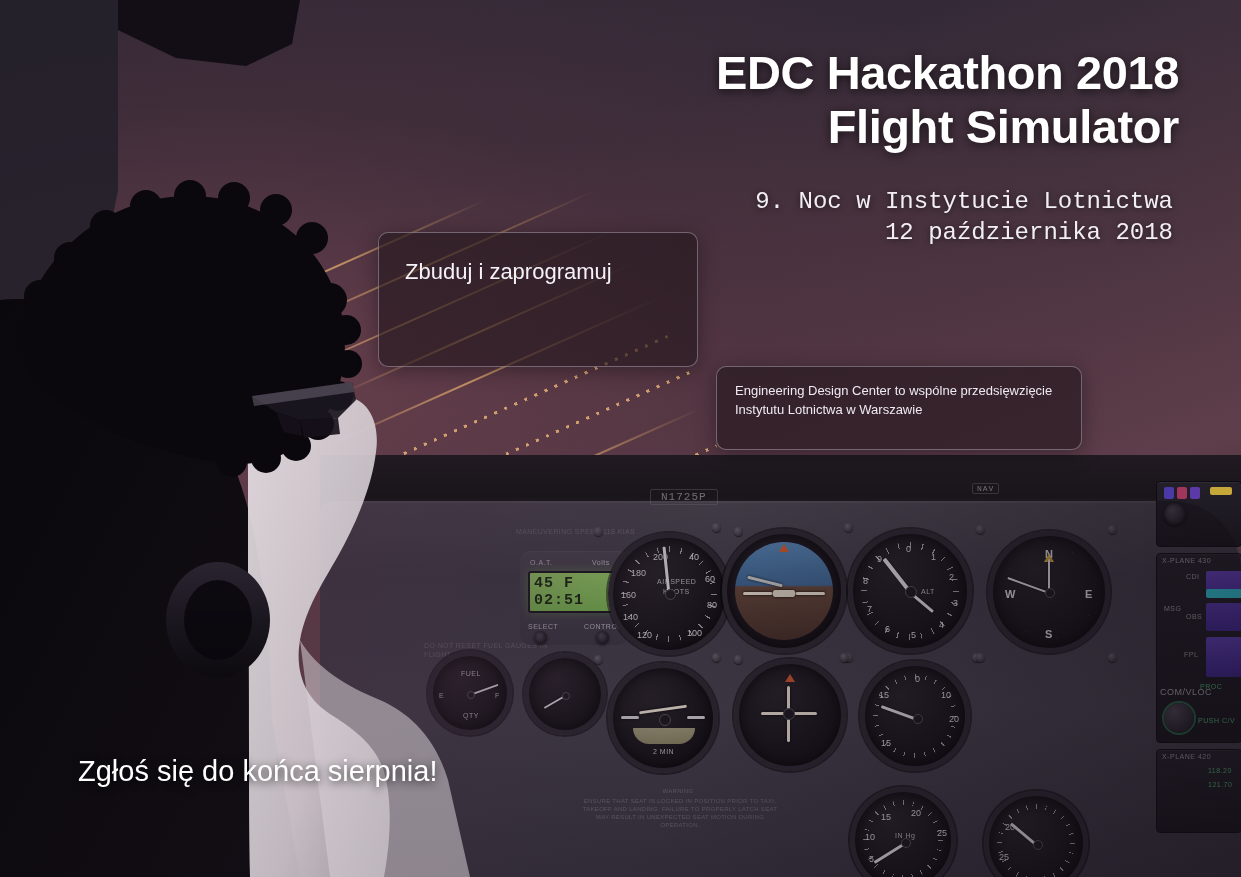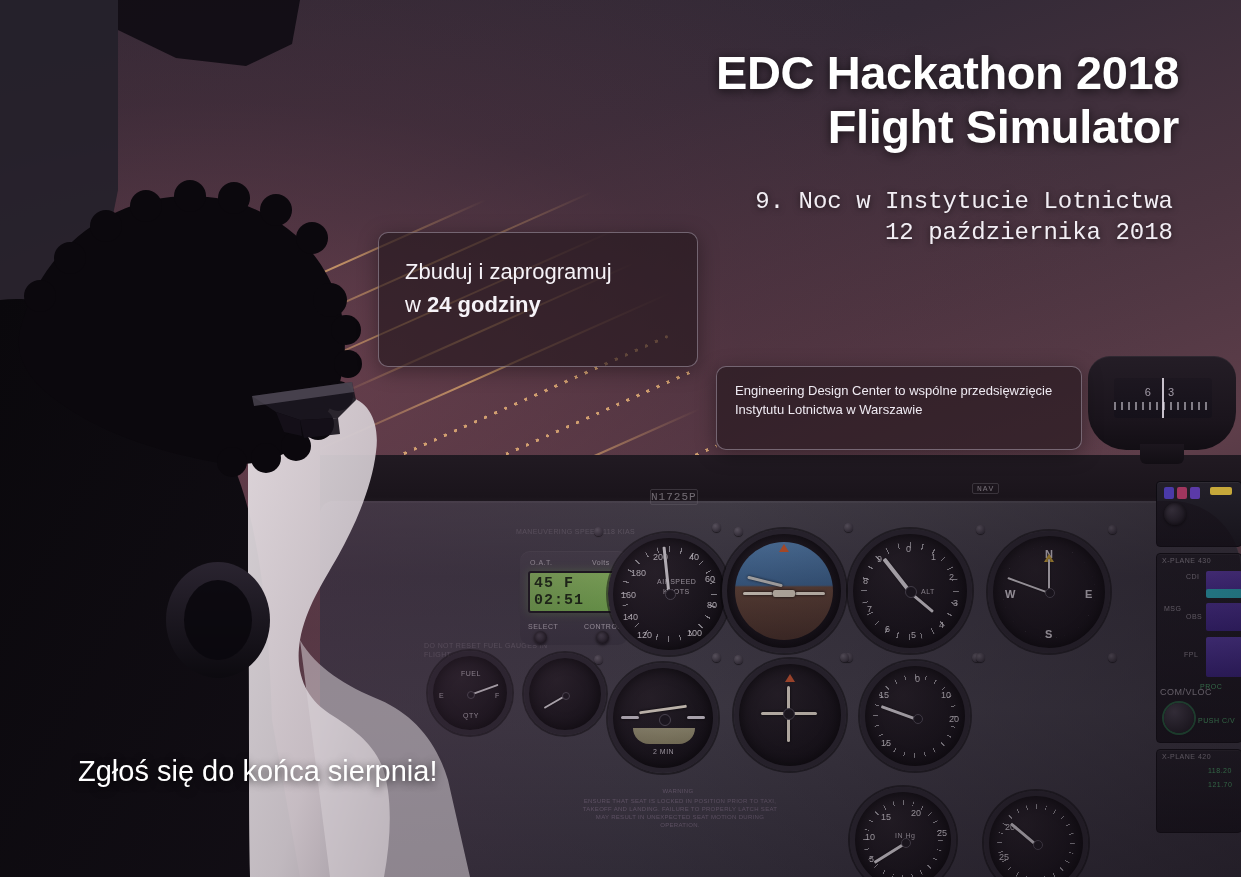--- a/index.html
+++ b/index.html
@@ -36,21 +36,21 @@
     box-shadow: inset 0 2px 0 rgba(255,255,255,.06);
   }
   .panel-shade {
     position:absolute; left:0; top:46px; width:921px; height:376px;
     background:linear-gradient(105deg, rgba(60,40,58,.55) 0%, rgba(30,22,32,.25) 40%, rgba(20,14,22,.55) 100%);
     border-radius:14px 70px 0 0; pointer-events:none;
   }
   .placard {
     position:absolute; color:#b9b2bb; font-size:11px; letter-spacing:1px;
     font-family:"Liberation Mono", monospace; opacity:.55;
-    border:1px solid rgba(190,185,195,.35); padding:1px 0; border-radius:2px;
+    border:1px solid rgba(190,185,195,.35); padding:1px 10px; border-radius:2px;
   }
   .stencil { position:absolute; color:#b1a7b4; opacity:.38; font-size:7px; line-height:1.35;
     font-family:"Liberation Sans", sans-serif; letter-spacing:.4px; text-transform:uppercase; }
   .warnplate { position:absolute; color:#a78fae; opacity:.5; font-size:6px; line-height:1.35;
     text-align:center; letter-spacing:.3px; text-transform:uppercase; }
 
   
   .gauge { position:absolute; border-radius:50%;
     background:radial-gradient(circle at 38% 30%, #262028 0%, #17131a 58%, #0d0a10 100%);
     border:5px solid #2a2630; box-shadow:0 0 0 2px rgba(0,0,0,.5), inset 0 0 14px rgba(0,0,0,.85); }
@@ -353,29 +353,20 @@
     <div class="stackbox" style="left:836px; top:294px; width:86px; height:84px;"></div>
     <div class="stack-lbl" style="left:842px; top:298px;">X-PLANE 420</div>
     <div class="stack-lbl green" style="left:888px; top:312px;">118.20</div>
     <div class="stack-lbl green" style="left:888px; top:326px;">121.70</div>
 
     <div class="placard" style="left:652px; top:28px; font-size:8px; padding:0 4px;">NAV</div>
 
     <div class="panel-shade"></div>
   </div>
 
-  <div id="compasspod">
-    <div class="pod-body"></div>
-    <div class="pod-window">
-      <div class="pod-card">6 3</div>
-      <div class="pod-ticks"></div>
-      <div class="pod-lub"></div>
-    </div>
-    <div class="pod-stand"></div>
-  </div>
 
   <svg id="pilot" viewBox="0 0 620 877" preserveAspectRatio="none">
     <defs>
       <linearGradient id="headsetGrad" x1="0" y1="0" x2="0" y2="1">
         <stop offset="0%" stop-color="#2a2430"></stop>
         <stop offset="100%" stop-color="#0c0a0f"></stop>
       </linearGradient>
       <linearGradient id="faceGrad" x1="0" y1="0" x2="1" y2="1">
         <stop offset="0%" stop-color="#e8e2e6"></stop>
         <stop offset="60%" stop-color="#cfc7cd"></stop>
@@ -440,21 +431,20 @@
     <div>Flight Simulator</div>
   </div>
 
   <div id="subtitle">
     <div>9. Noc w Instytucie Lotnictwa</div>
     <div>12 października 2018</div>
   </div>
 
   <div class="panelbox" id="callout">
     <div class="line">Zbuduj i zaprogramuj</div>
-    <div class="line"><span>w </span><b>24 godziny</b></div>
   </div>
 
   <div class="panelbox" id="aboutbox">
     <div class="line">Engineering Design Center to wspólne przedsięwzięcie</div>
     <div class="line">Instytutu Lotnictwa w Warszawie</div>
   </div>
 
   <div id="cta">
     <div class="cta-top">Zgłoś się do końca sierpnia!</div>
   </div>

